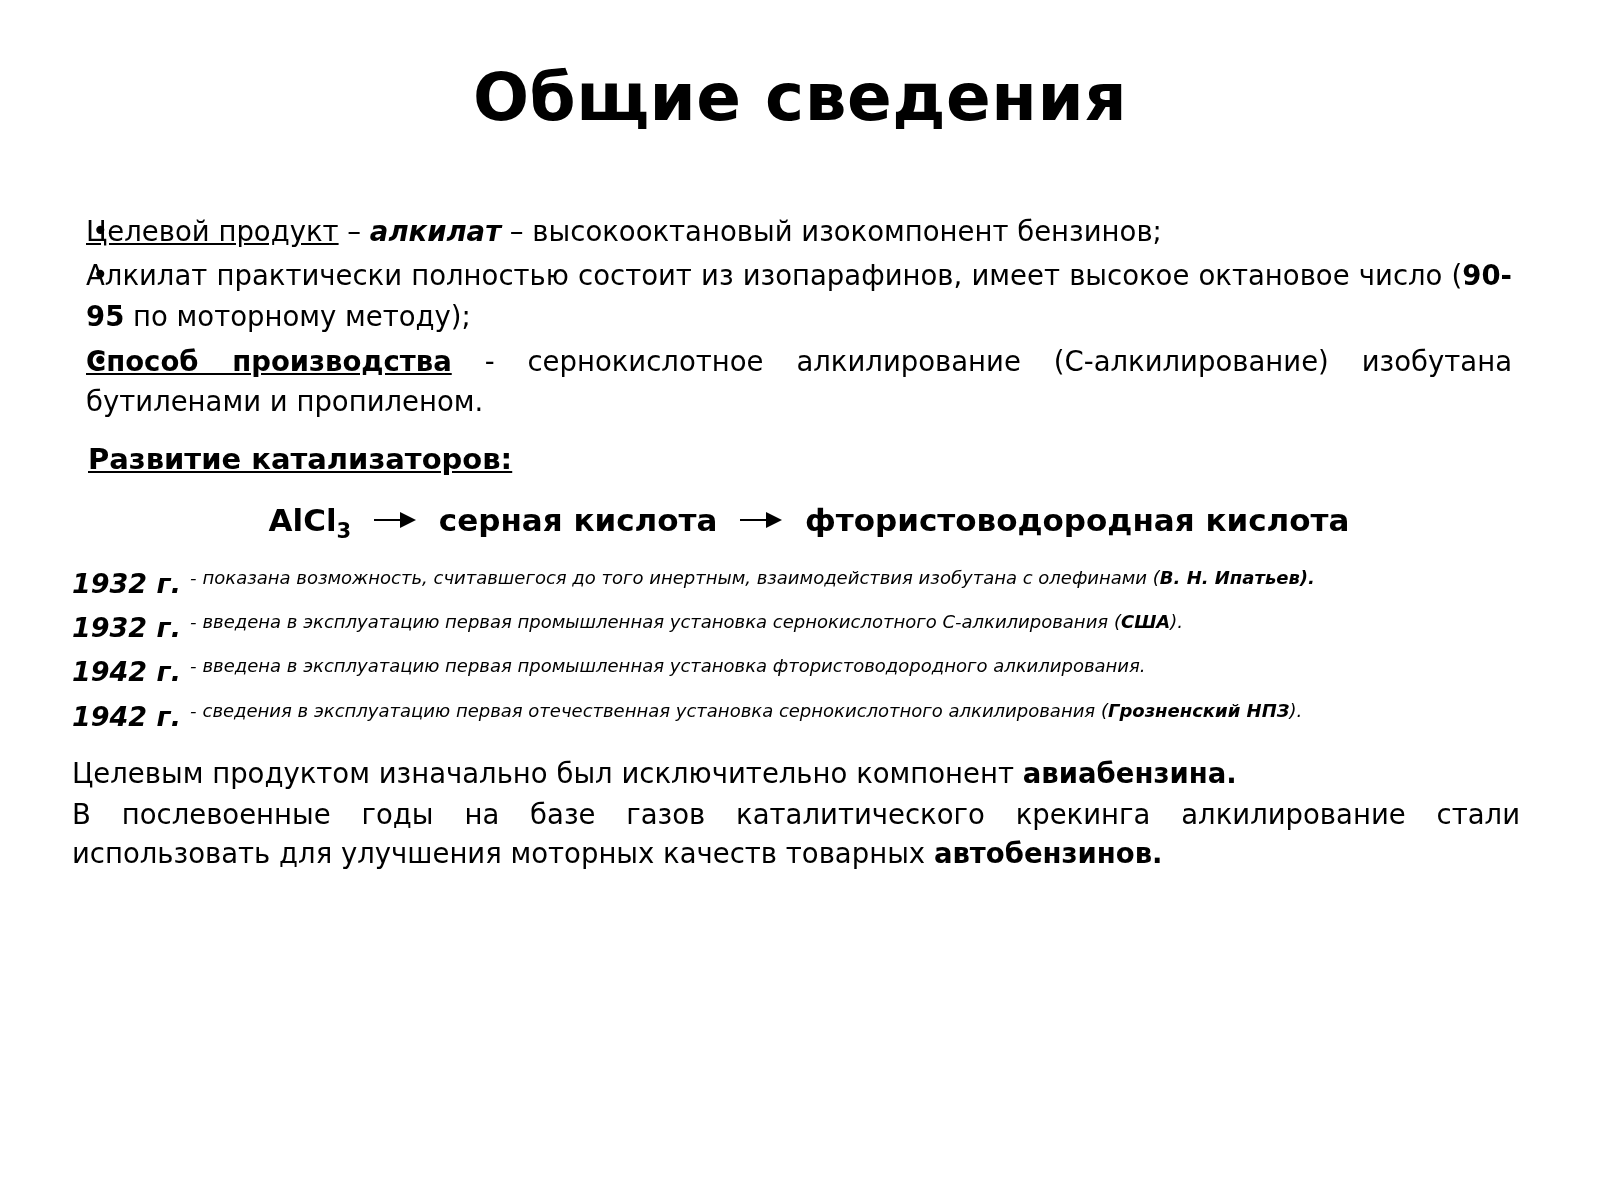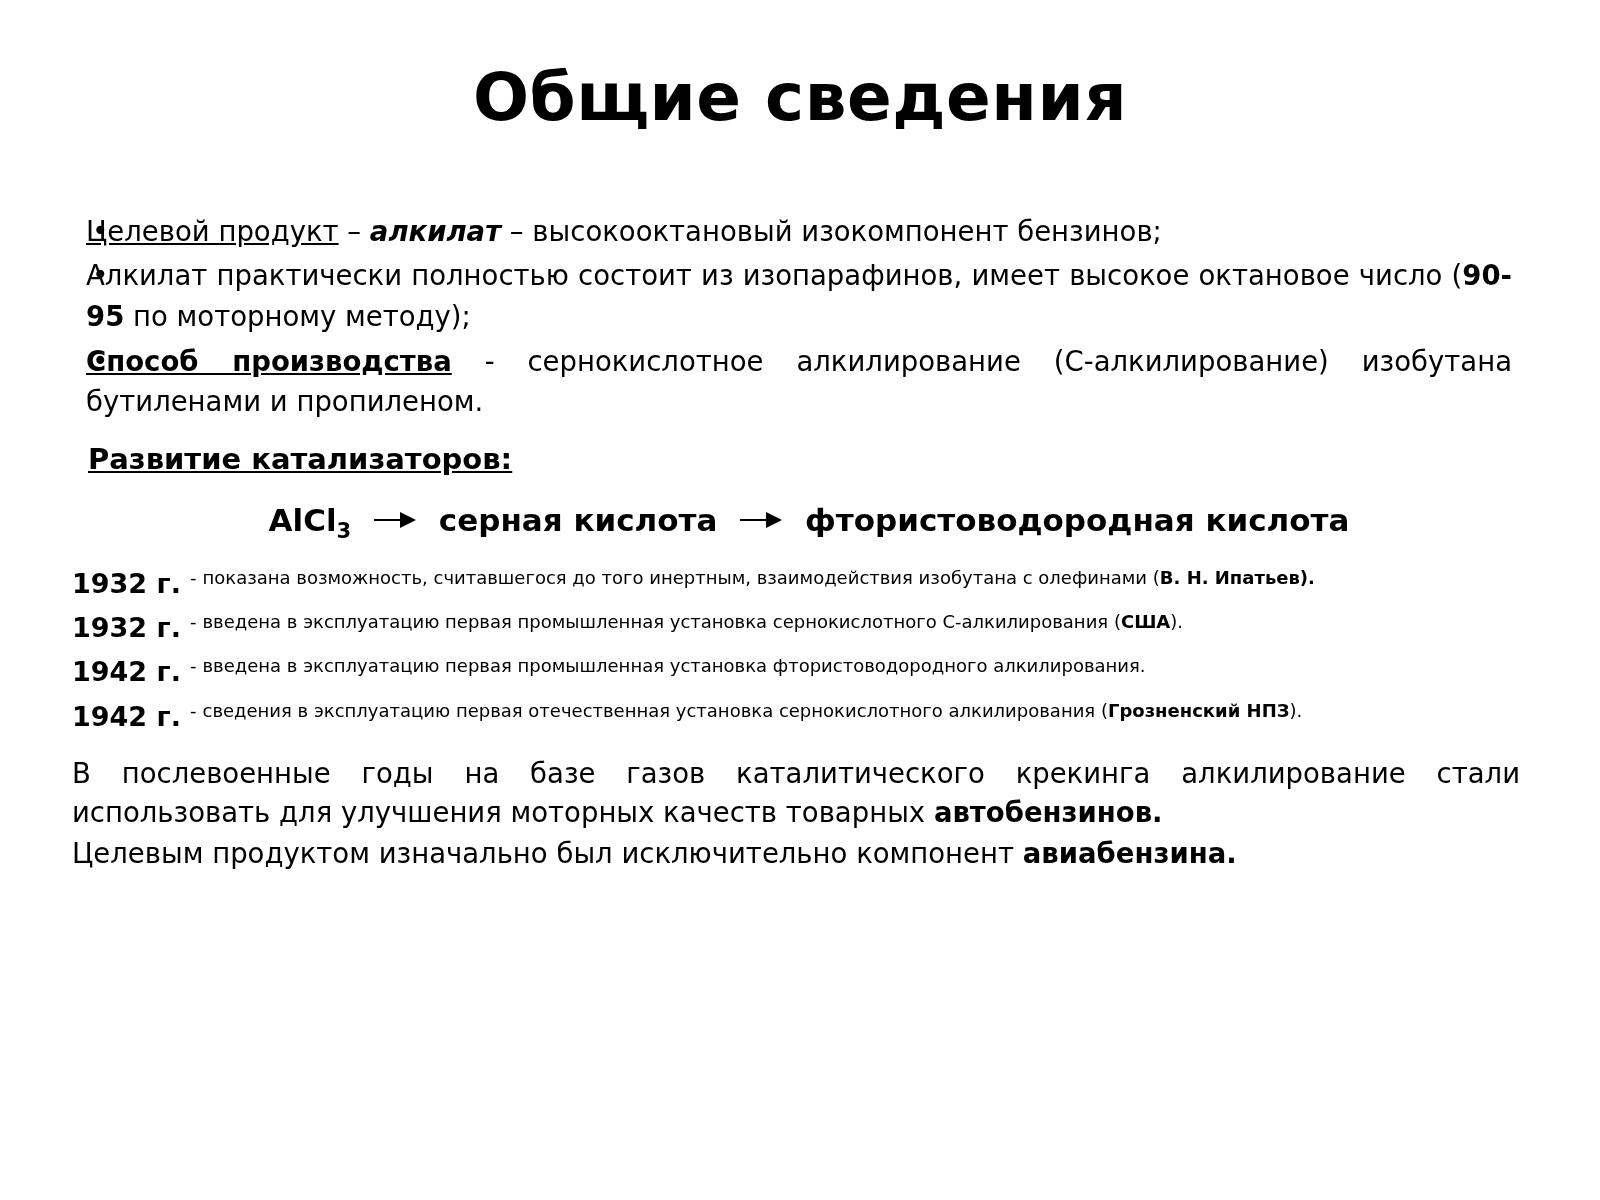--- a/index.html
+++ b/index.html
@@ -83,20 +83,21 @@
     display: inline-block;
     margin: 0 10px;
     position: relative;
     top: 2px;
   }
   .arrow svg { display: block; }
 
   .timeline {
     margin: 22px 0 0 0;
     padding: 0 80px 0 72px;
+    font-style: italic;
   }
   .tl-row {
     display: flex;
     align-items: flex-start;
     margin-bottom: 6px;
   }
   .tl-year {
     flex: 0 0 auto;
     width: 118px;
     font-size: 27px;
@@ -185,17 +186,17 @@
     </div>
 
     <div class="tl-row">
       <div class="tl-year">1942 г.</div>
       <div class="tl-text"><span class="tl-dash">-</span><span>сведения в эксплуатацию первая отечественная установка сернокислотного алкилирования (</span><span class="b">Грозненский НПЗ</span><span>).</span></div>
     </div>
 
   </div>
 
   <div class="closing">
+    <p><span>Целевым продуктом изначально был исключительно компонент </span><span class="b">авиабензина.</span></p>
     <p><span>В послевоенные годы на базе газов каталитического крекинга алкилирование стали использовать для улучшения моторных качеств товарных </span><span class="b">автобензинов.</span></p>
-    <p><span>Целевым продуктом изначально был исключительно компонент </span><span class="b">авиабензина.</span></p>
   </div>
 
 </div>
 
 </body></html>

